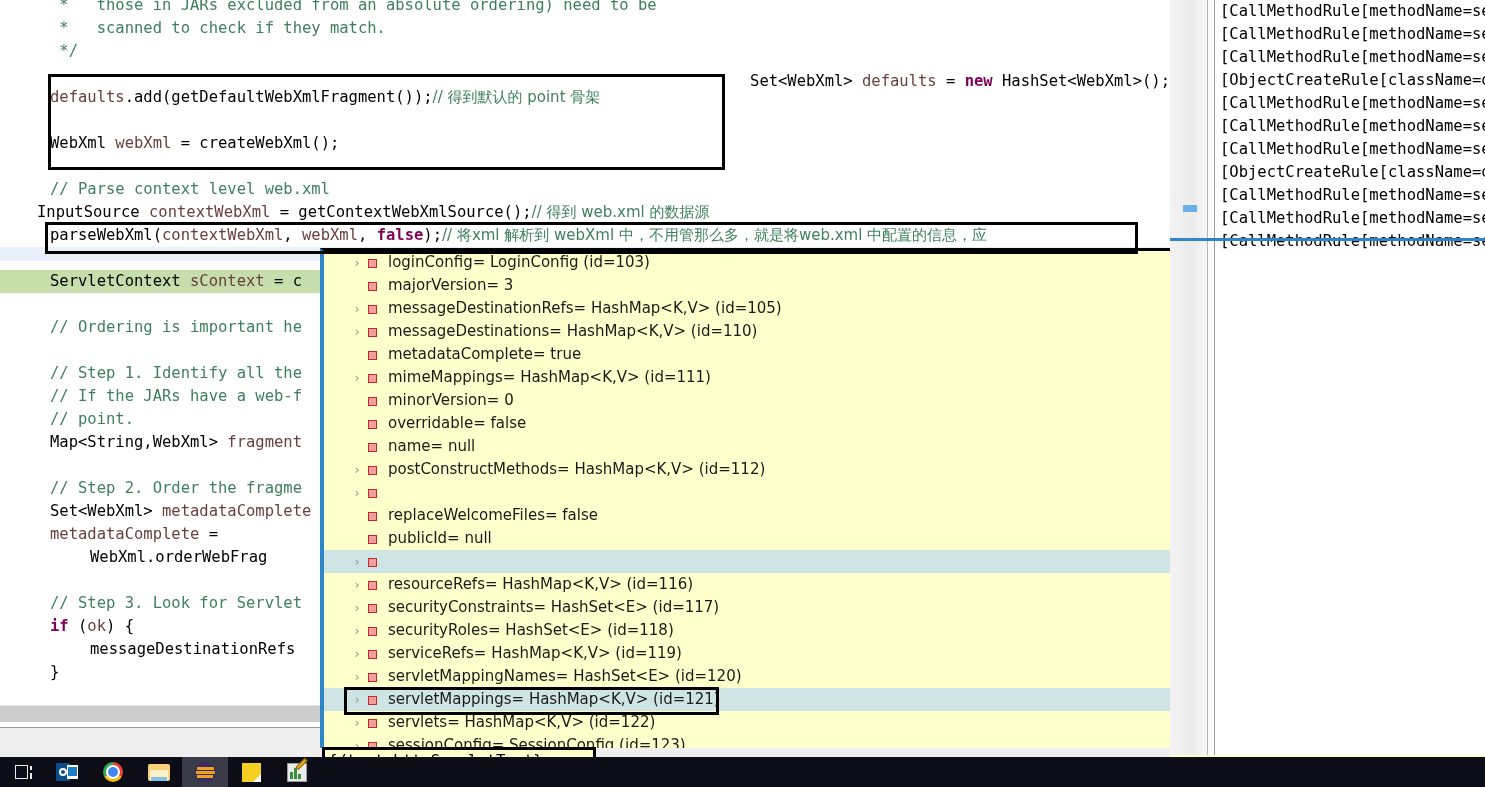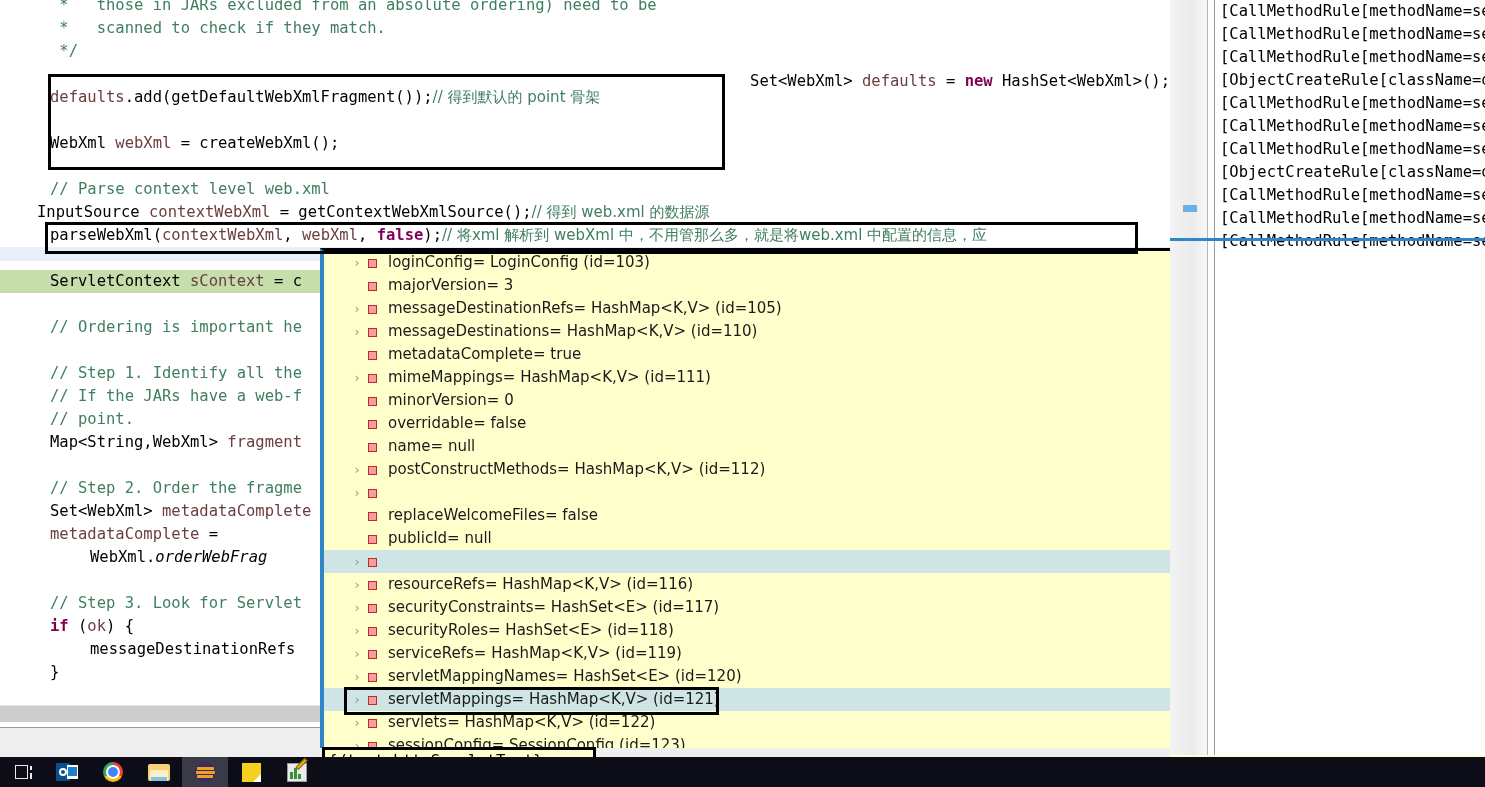--- a/index.html
+++ b/index.html
@@ -25,21 +25,21 @@
     position:absolute; left:0; width:1170px; height:23px;
     background:#c5deac;
   }
   .cur-line-top {
     position:absolute; left:0; width:1170px; height:14px; background:#e8f0fb;
   }
   .kw       { color:#7f0055; font-weight:bold; }
   .cmt      { color:#3f7f5f; }
   .cmt-cn   { color:#3f7f5f; font-family:"DejaVu Sans", sans-serif; font-size:15px; }
   .lvar     { color:#6a3e3e; }
-  .ital     { font-style:italic; }
+  .ital     { }
   .plain    { color:#000000; }
 
   
   .anno { position:absolute; border:3px solid #000000; background:transparent; pointer-events:none; }
 
   
   .ed-hscroll {
     position:absolute; left:0; top:705px; width:1170px; height:17px;
     background:#cdcdcd; border-top:1px solid #e3e3e3;
   }

